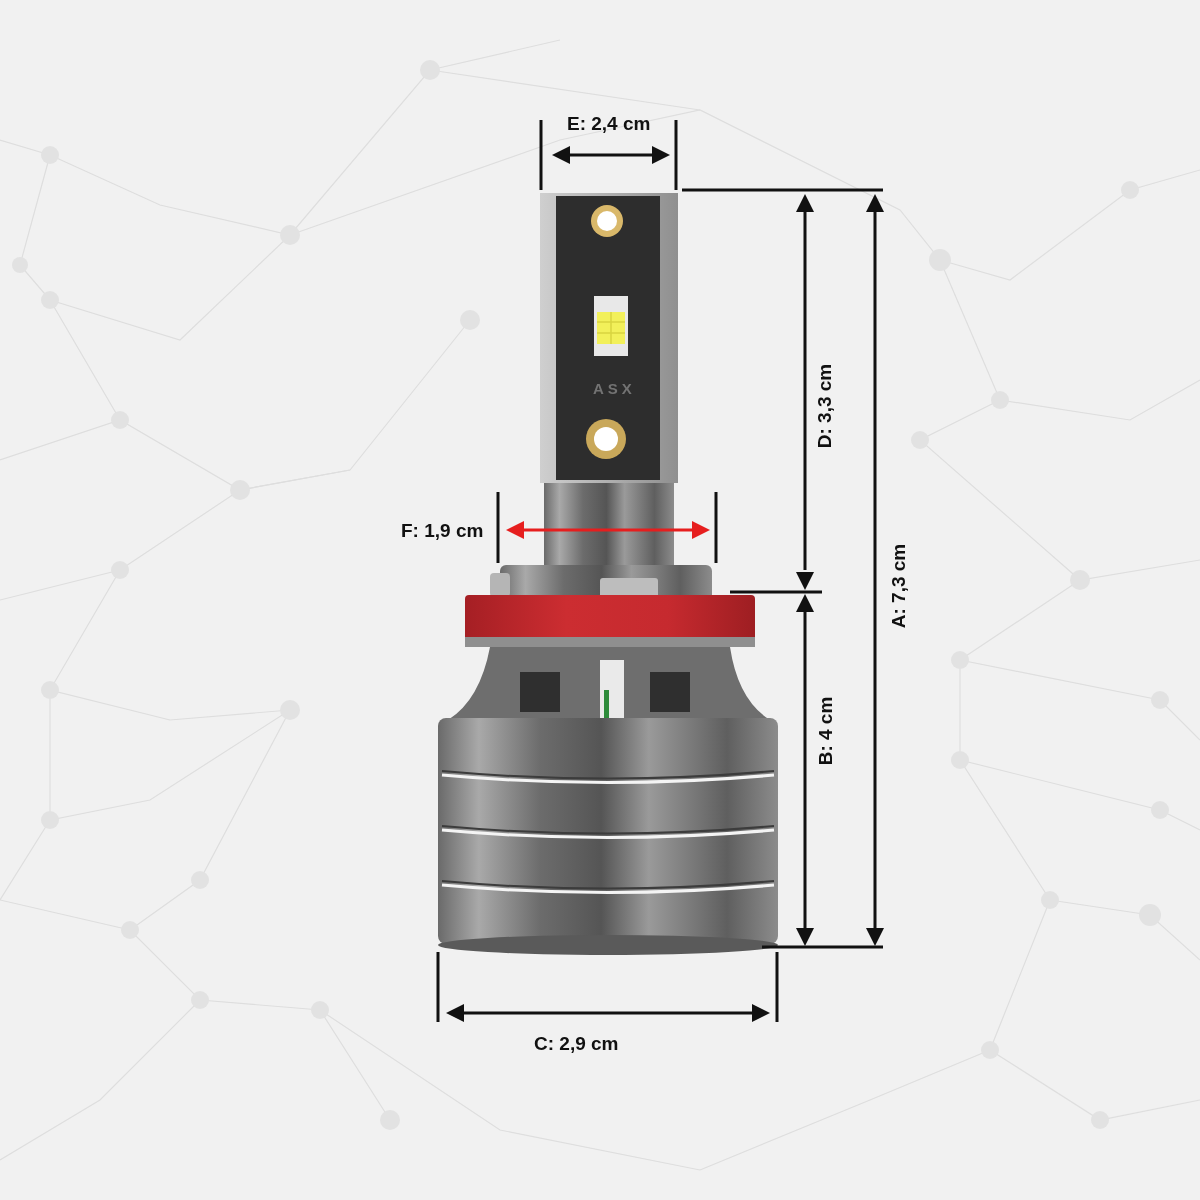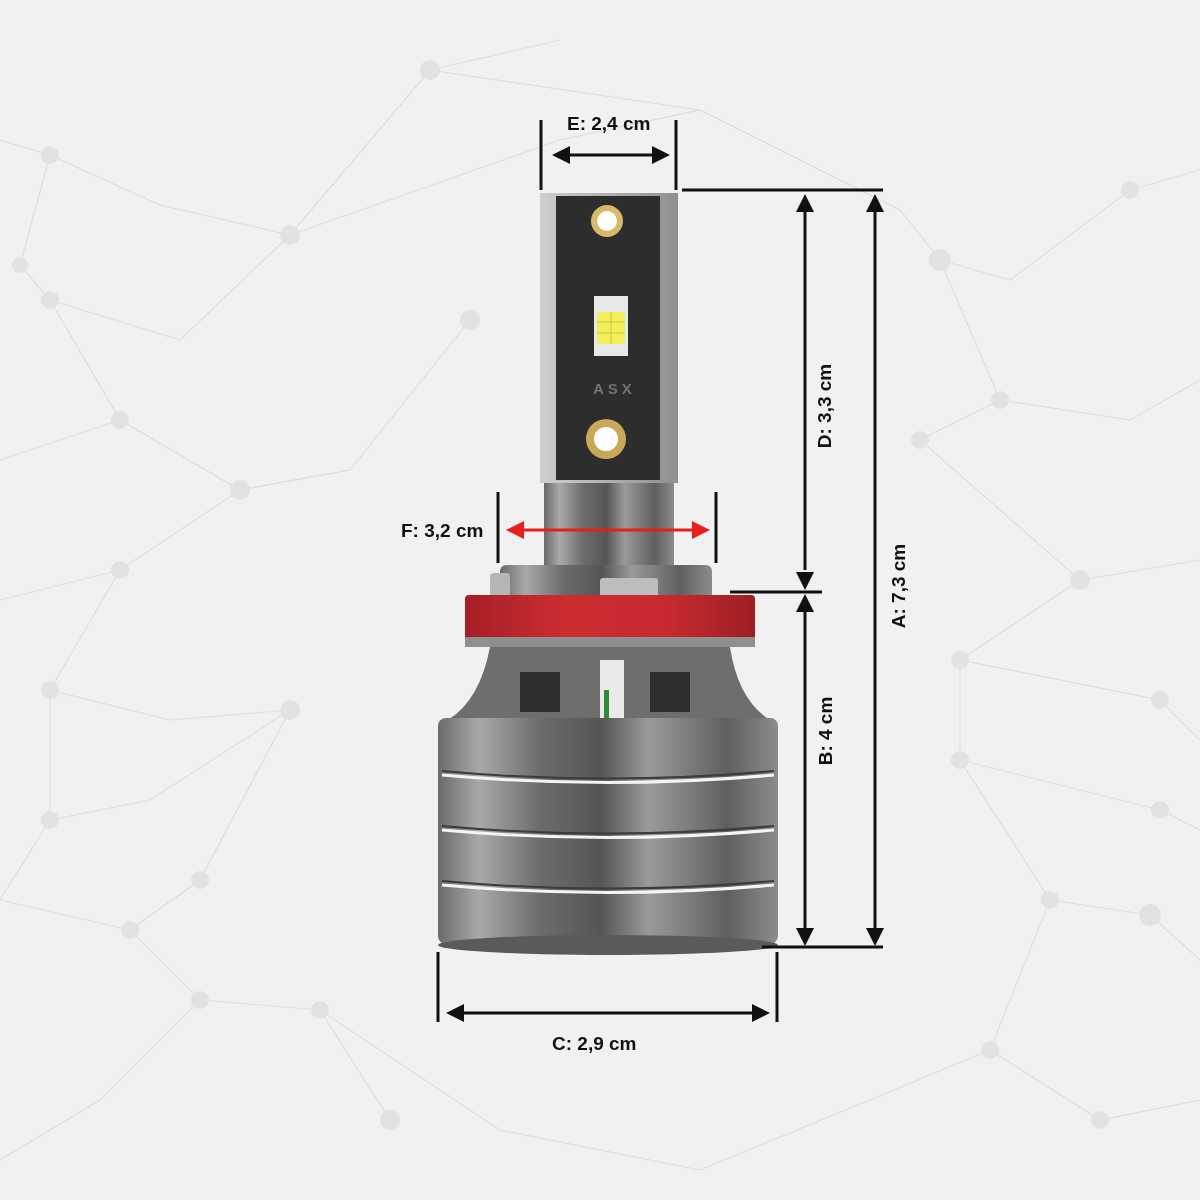--- a/index.html
+++ b/index.html
@@ -199,19 +199,19 @@
     <g>
       <line x1="520" y1="530" x2="694" y2="530" stroke="#e61e1e" stroke-width="3"></line>
       <polygon points="506,530 524,521 524,539" fill="#e61e1e"></polygon>
       <polygon points="710,530 692,521 692,539" fill="#e61e1e"></polygon>
     </g>
   </svg>
 
   <span class="asx">ASX</span>
 
   <span class="label" style="left:567px;top:113px;">E: 2,4 cm</span>
-  <span class="label" style="left:401px;top:520px;">F: 3,2 cm</span>
-  <span class="label" style="left:552px;top:1033px;">C: 2,9 cm</span>
+  <span class="label" style="left:401px;top:520px;">F: 1,9 cm</span>
+  <span class="label" style="left:534px;top:1033px;">C: 2,9 cm</span>
   <span class="label vert" style="left:783px;top:395px;">D: 3,3 cm</span>
   <span class="label vert" style="left:792px;top:720px;">B: 4 cm</span>
   <span class="label vert" style="left:857px;top:575px;">A: 7,3 cm</span>
 
 </div>
 
 </body></html>

